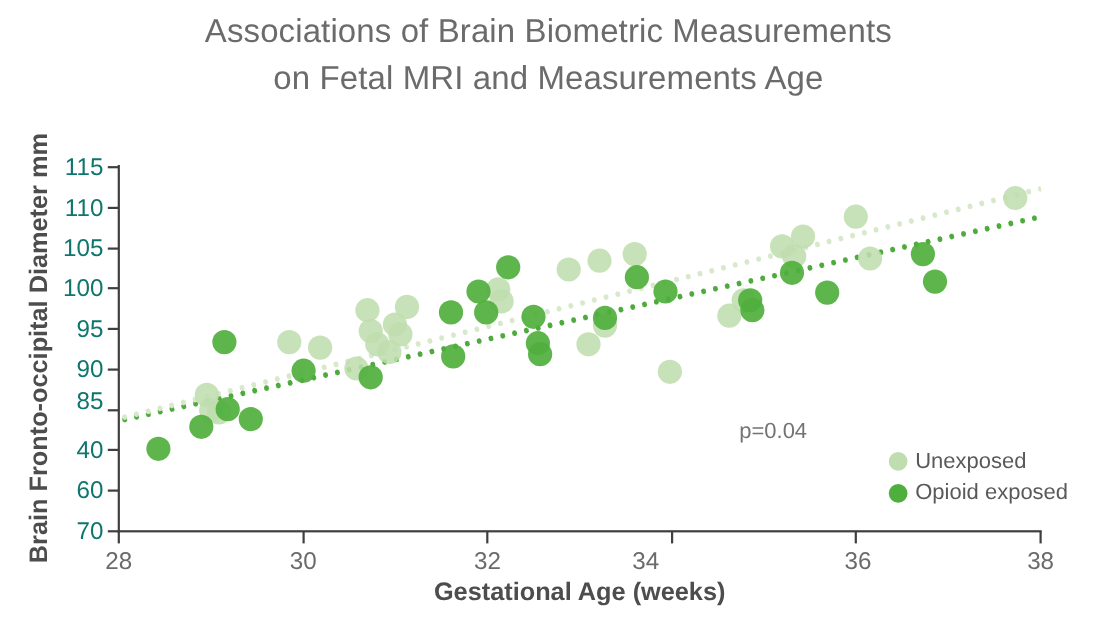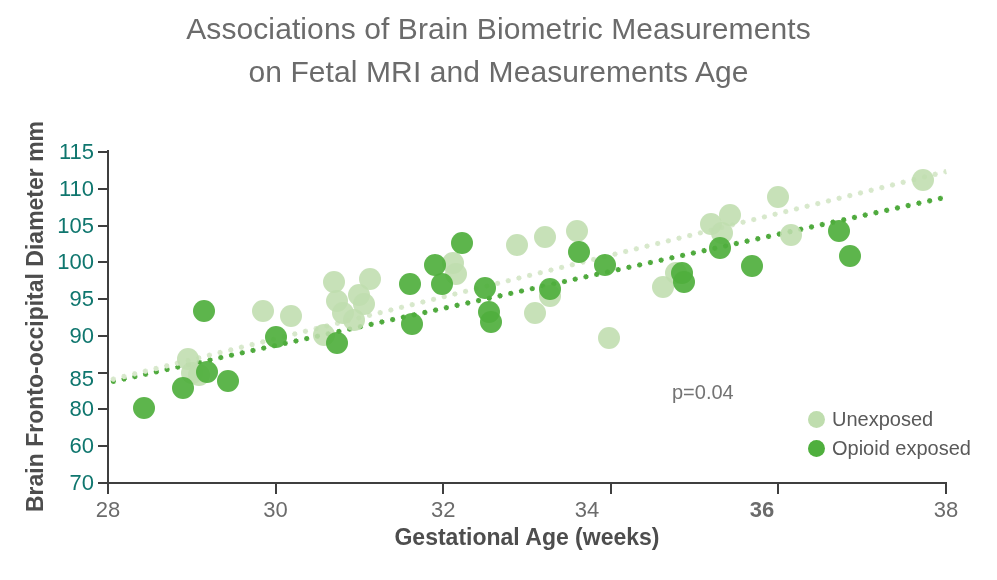--- a/index.html
+++ b/index.html
@@ -193,23 +193,23 @@
   <div id="axis-line-y"></div>
   <div id="axis-line-x"></div>
 
   <div id="plot-area">
     <div id="y-ticks">
         <div class="y-tick-mark" style="top: 330px;"></div>
         <div class="y-tick-label" style="top: 331px;">70</div>
         <div class="y-tick-mark" style="top: 293.222px;"></div>
         <div class="y-tick-label" style="top: 294.222px;">60</div>
         <div class="y-tick-mark" style="top: 256.444px;"></div>
-        <div class="y-tick-label" style="top: 257.444px;">80</div>
+        <div class="y-tick-label" style="top: 257.444px;">40</div>
         <div class="y-tick-mark" style="top: 219.667px;"></div>
-        <div class="y-tick-label" style="top: 227px; margin-left: 12px;">85</div>
+        <div class="y-tick-label" style="top: 213px; margin-left: 12px;">85</div>
         <div class="y-tick-mark" style="top: 182.889px;"></div>
         <div class="y-tick-label" style="top: 183.889px;">90</div>
         <div class="y-tick-mark" style="top: 146.111px;"></div>
         <div class="y-tick-label" style="top: 147.111px;">95</div>
         <div class="y-tick-mark" style="top: 109.333px;"></div>
         <div class="y-tick-label" style="top: 110.333px;">100</div>
         <div class="y-tick-mark" style="top: 72.5556px;"></div>
         <div class="y-tick-label" style="top: 73.5556px;">105</div>
         <div class="y-tick-mark" style="top: 35.7778px;"></div>
         <div class="y-tick-label" style="top: 36.7778px;">110</div>
@@ -219,21 +219,21 @@
     <div id="x-ticks">
         <div class="x-tick-mark" style="left: -1px;"></div>
         <div class="x-tick-label" style="left: 0px;">28</div>
         <div class="x-tick-mark" style="left: 166.6px;"></div>
         <div class="x-tick-label" style="left: 167.6px;">30</div>
         <div class="x-tick-mark" style="left: 334.2px;"></div>
         <div class="x-tick-label" style="left: 335.2px;">32</div>
         <div class="x-tick-mark" style="left: 501.8px;"></div>
         <div class="x-tick-label" style="left: 479px; text-align: center;">34</div>
         <div class="x-tick-mark" style="left: 669.4px;"></div>
-        <div class="x-tick-label" style="left: 654px; font-weight: bold;">36</div>
+        <div class="x-tick-label" style="left: 672px;">36</div>
         <div class="x-tick-mark" style="left: 837px;"></div>
         <div class="x-tick-label" style="left: 838px;">38</div>
       </div>
     <div id="trendlines-layer">
         <div class="trendline trendline-dark" style="left: 0px; top: 228.464px; width: 858.255px; transform: rotate(-12.4726deg);"></div>
         <div class="trendline trendline-light" style="left: 0px; top: 225.522px; width: 863.645px; transform: rotate(-13.9975deg);"></div>
       </div>
     <div id="points-layer">
         <div class="point" style="width: 22px; height: 22px; left: 79.61px; top: 206.691px; background: rgb(191, 221, 174); opacity: 0.88;"></div>
         <div class="point" style="width: 22px; height: 22px; left: 83.8px; top: 220.667px; background: rgb(191, 221, 174); opacity: 0.88;"></div>

